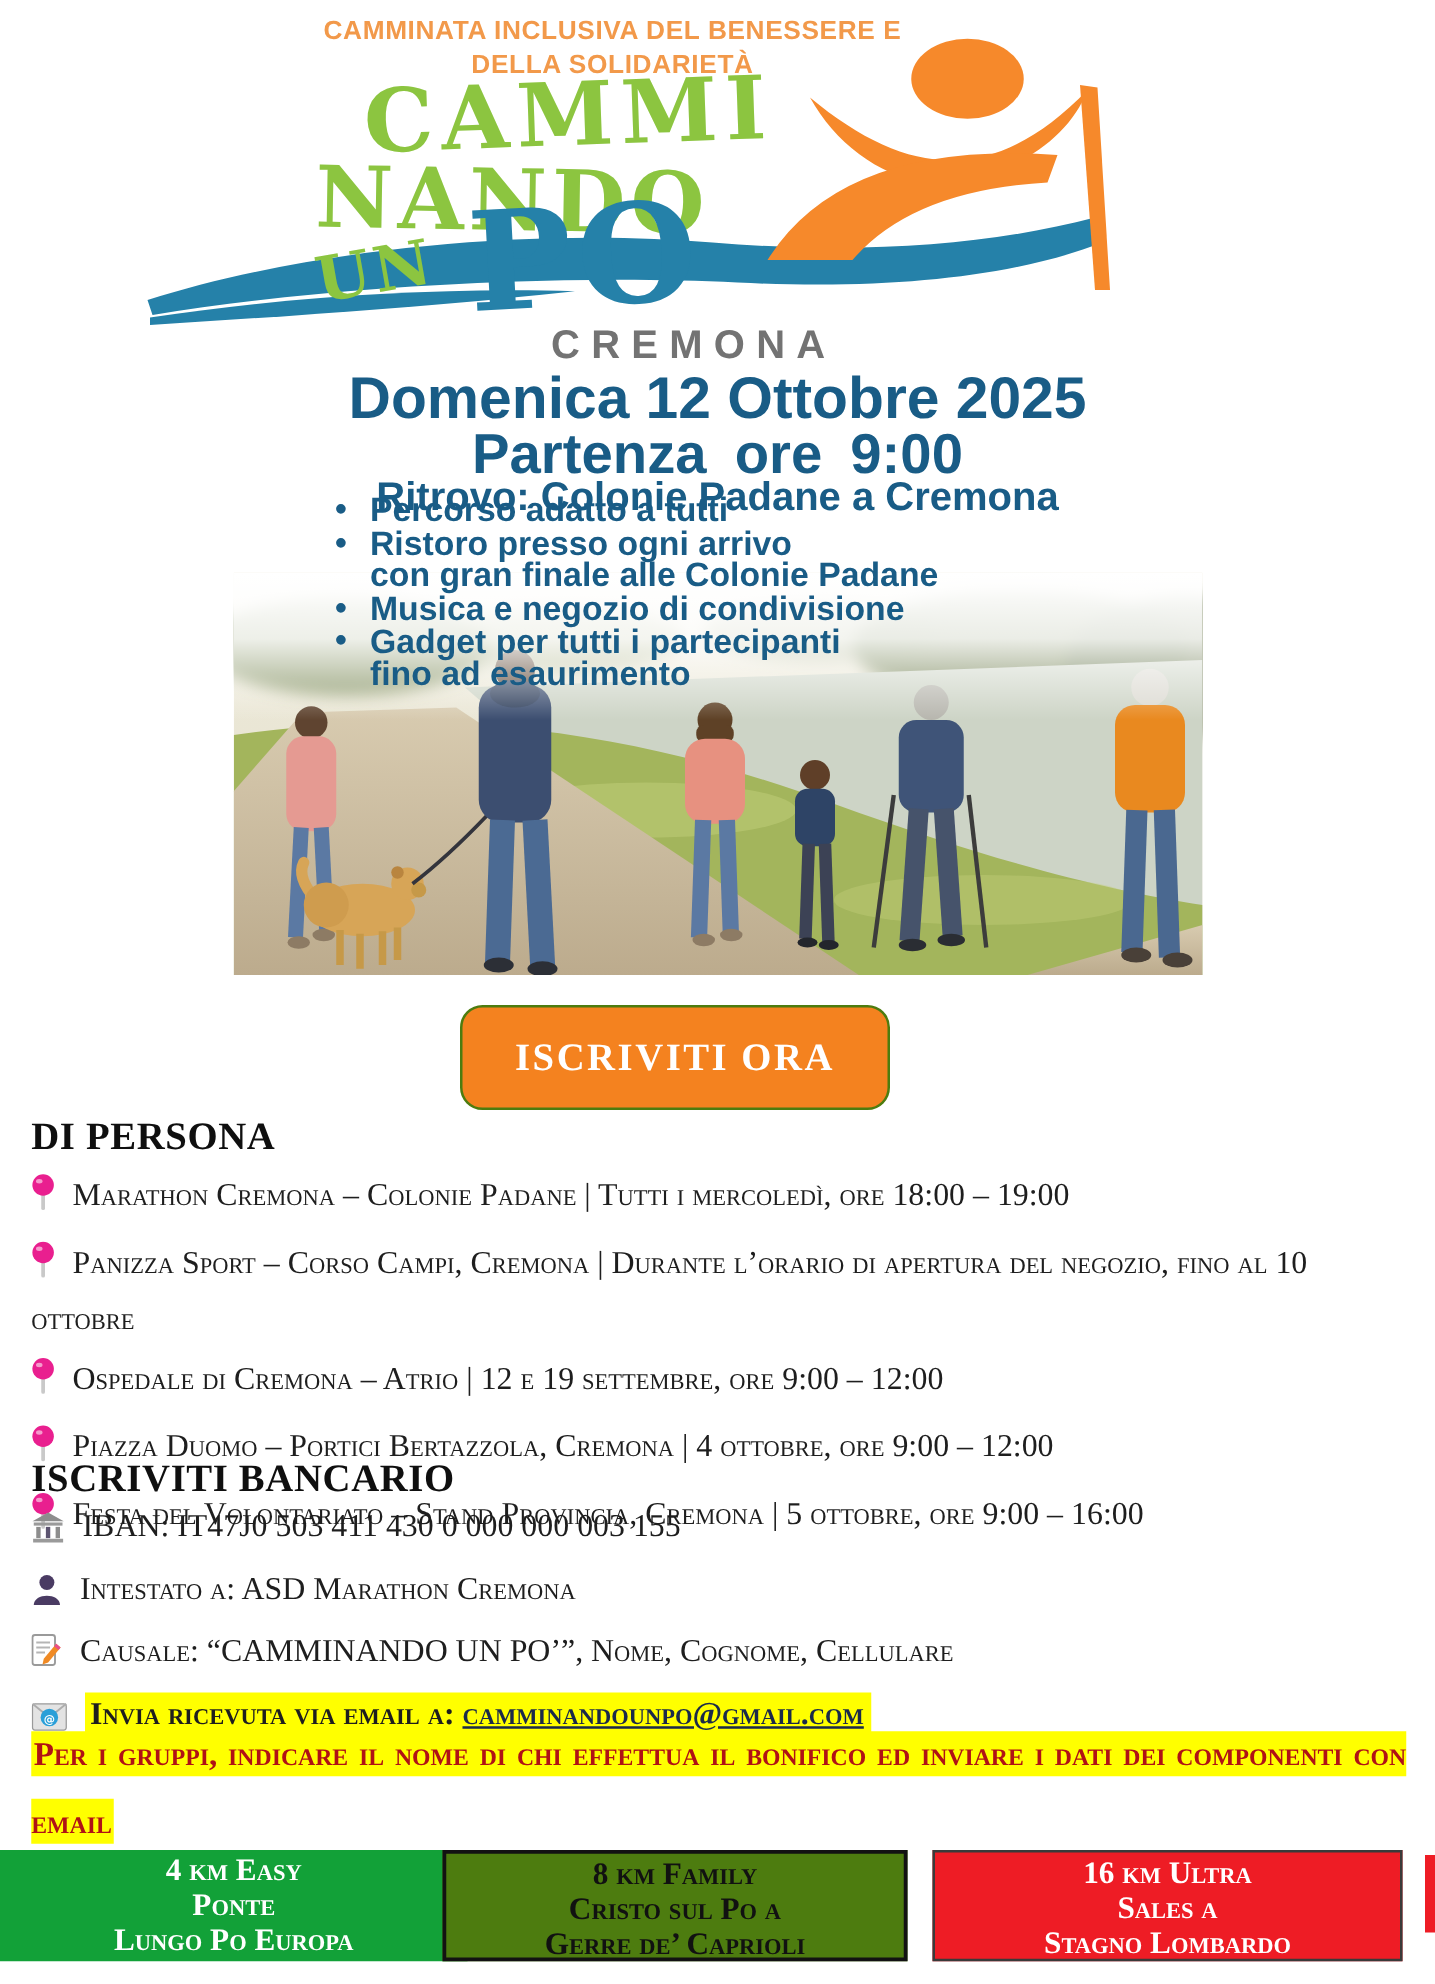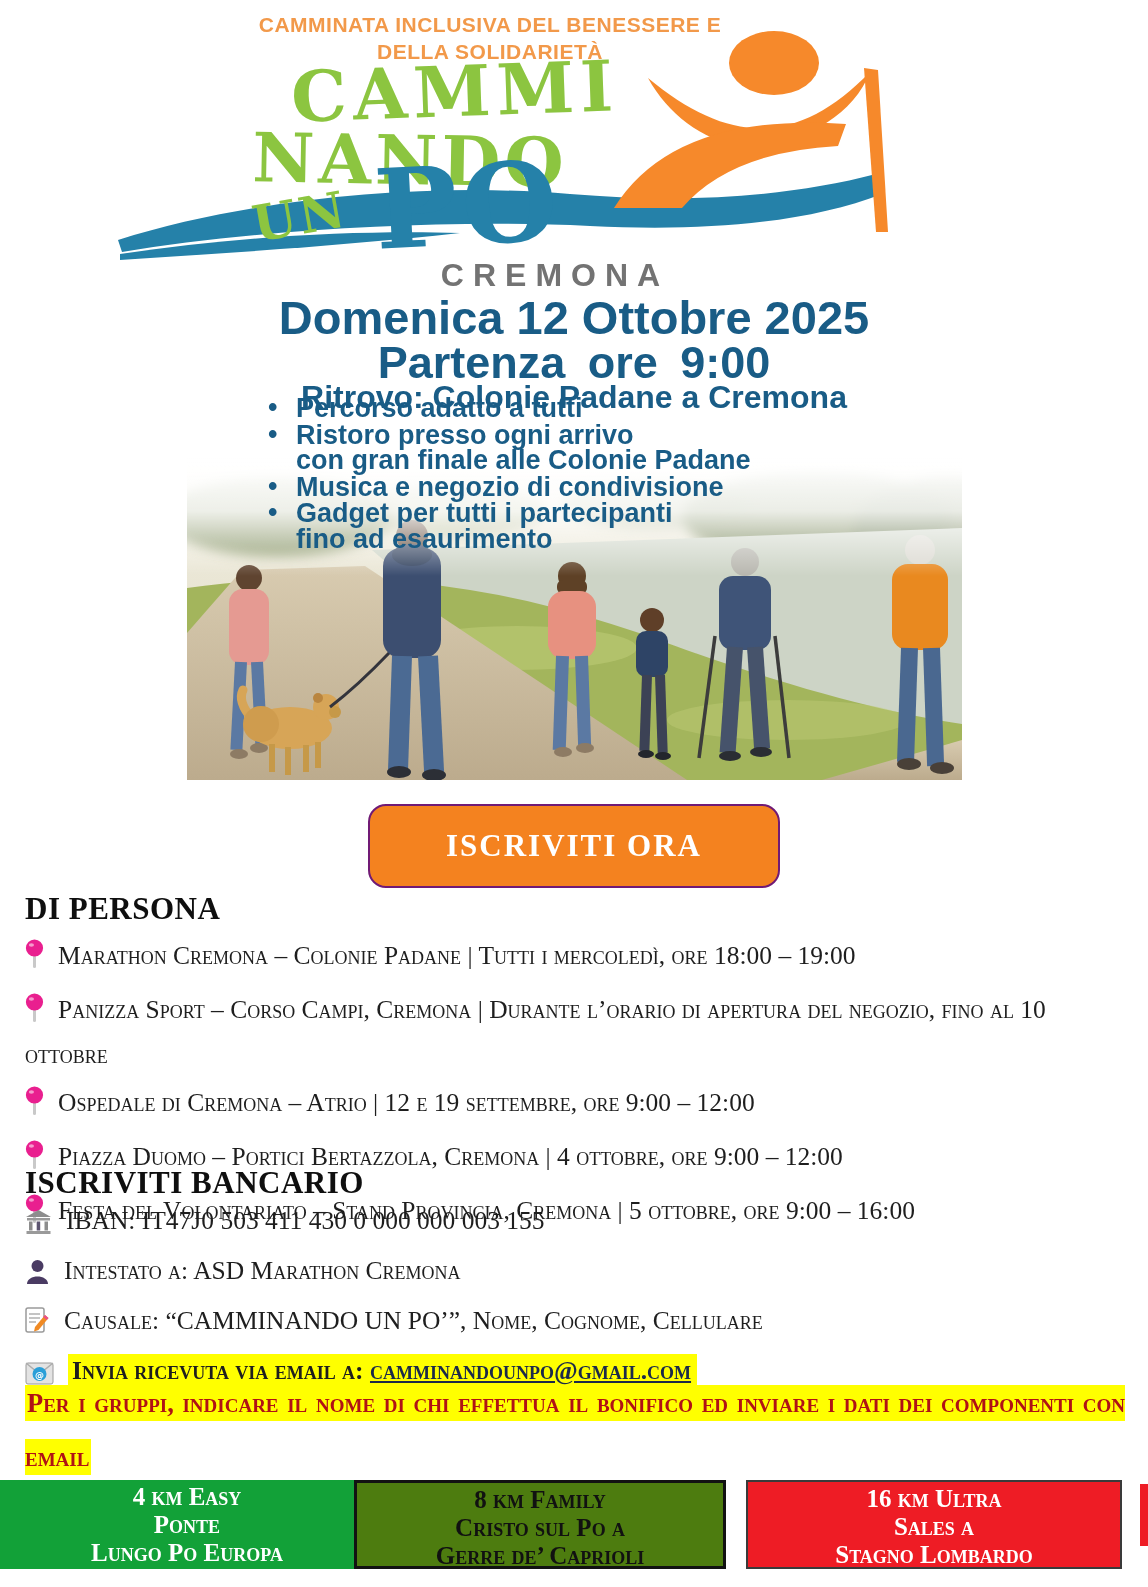--- a/index.html
+++ b/index.html
@@ -18,21 +18,21 @@
   .meeting{top:379px;left:0;width:1148px;color:#195C86;font-weight:bold;font-size:32px;}
 
   ul.bullets{left:268px;top:396px;margin:0;padding:0;list-style:none;}
   ul.bullets li{position:relative;color:#195C86;font-weight:bold;font-size:27px;line-height:25.5px;
                 white-space:pre-line;padding-left:28px;margin-bottom:1px;}
   ul.bullets li::before{content:"•";position:absolute;left:0;top:-1px;font-size:27px;}
 
   .photo{left:187px;top:458px;width:775px;height:322px;}
   .photo svg{display:block;}
 
-  .cta{left:368px;top:804px;width:412px;height:84px;background:#F4821F;border:2px solid #701a75;
+  .cta{left:368px;top:804px;width:344px;height:84px;background:#F4821F;border:2px solid #4d7c0f;
        border-radius:18px;color:#ffffff;font-family:"Liberation Serif",serif;font-weight:bold;
        font-size:31px;letter-spacing:2px;display:flex;align-items:center;justify-content:center;
        box-sizing:border-box;cursor:pointer;}
 
   .sec-title{left:25px;color:#0f0f0f;font-weight:bold;font-size:31px;letter-spacing:.5px;
              font-family:"Liberation Serif",serif;}
   .sc-serif{font-family:"Liberation Serif",serif;font-variant:small-caps;}
 
   .list{left:25px;width:1102px;}
   .list p{margin:0 0 9px 0;font-size:25.5px;line-height:39px;color:#1e1e1e;}

